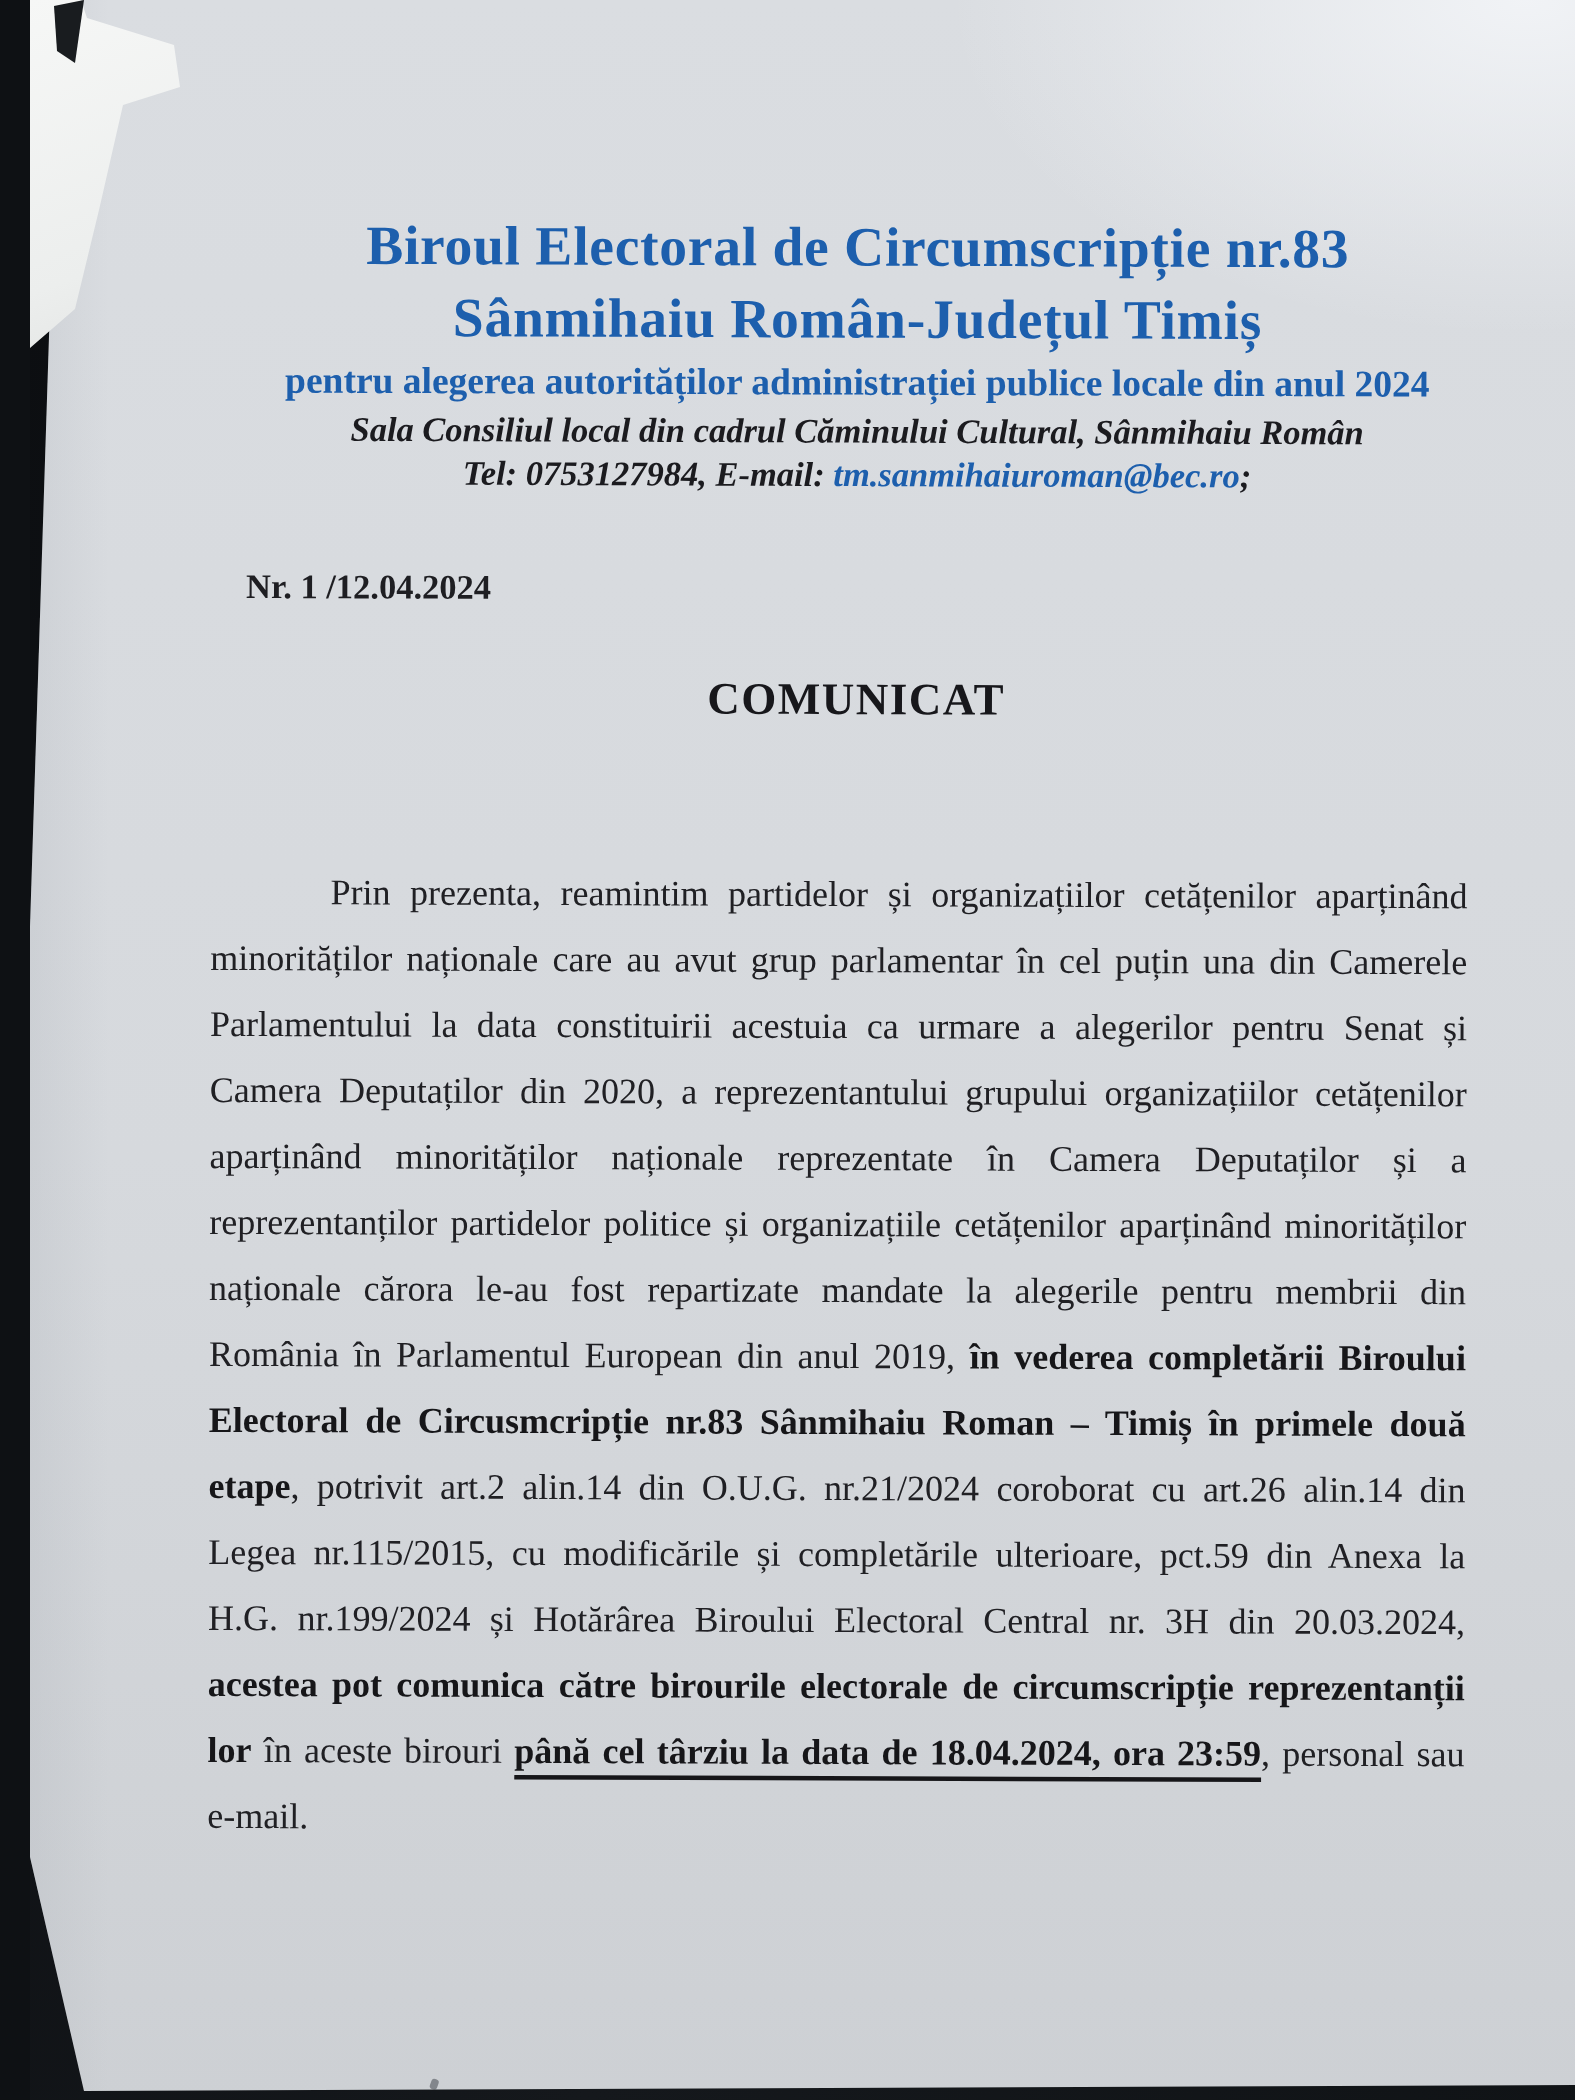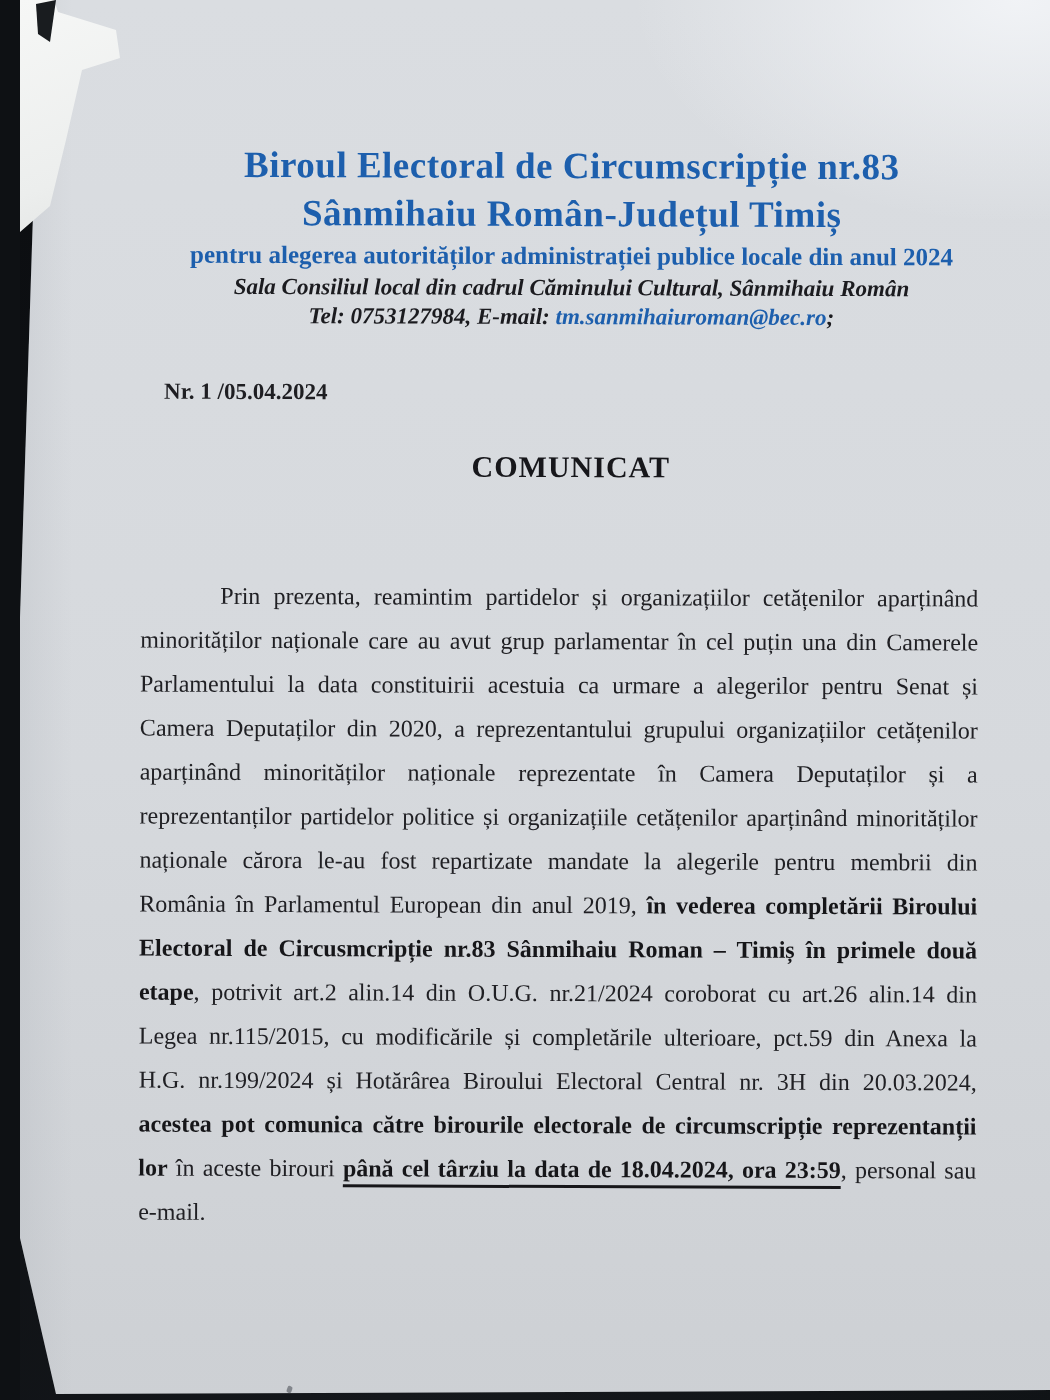--- a/index.html
+++ b/index.html
@@ -93,20 +93,20 @@
         <div>Biroul Electoral de Circumscripție nr.83</div>
         <div>Sânmihaiu Român-Județul Timiș</div>
       </div>
       <div class="subtitle">pentru alegerea autorităților administrației publice locale din anul 2024</div>
       <div class="venue">Sala Consiliul local din cadrul Căminului Cultural, Sânmihaiu Român</div>
       <div class="contact">
         <span>Tel: 0753127984, E-mail: </span><span class="email">tm.sanmihaiuroman@bec.ro</span><span>;</span>
       </div>
     </div>
 
-    <div class="ref-number">Nr. 1 /05.04.2024</div>
+    <div class="ref-number">Nr. 1 /12.04.2024</div>
 
     <div class="doc-heading">COMUNICAT</div>
 
     <p class="body-text"><span class="seg-normal">Prin prezenta, reamintim partidelor și organizațiilor cetățenilor aparținând minorităților naționale care au avut grup parlamentar în cel puțin una din Camerele Parlamentului la data constituirii acestuia ca urmare a alegerilor pentru Senat și Camera Deputaților din 2020, a reprezentantului grupului organizațiilor cetățenilor aparținând minorităților naționale reprezentate în Camera Deputaților și a reprezentanților partidelor politice și organizațiile cetățenilor aparținând minorităților naționale cărora le-au fost repartizate mandate la alegerile pentru membrii din România în Parlamentul European din anul 2019, </span><span class="seg-bold">în vederea completării Biroului Electoral de Circusmcripție nr.83 Sânmihaiu Roman – Timiș în primele două etape</span><span class="seg-normal">, potrivit art.2 alin.14 din O.U.G. nr.21/2024 coroborat cu art.26 alin.14 din Legea nr.115/2015, cu modificările și completările ulterioare, pct.59 din Anexa la H.G. nr.199/2024 și Hotărârea Biroului Electoral Central nr. 3H din 20.03.2024, </span><span class="seg-bold">acestea pot comunica către birourile electorale de circumscripție reprezentanții lor</span><span class="seg-normal"> în aceste birouri </span><span class="seg-bold-underline">până cel târziu la data de 18.04.2024, ora 23:59</span><span class="seg-normal">, personal sau e-mail.</span></p>
 
   </div>
 </div>
 
 </body></html>

